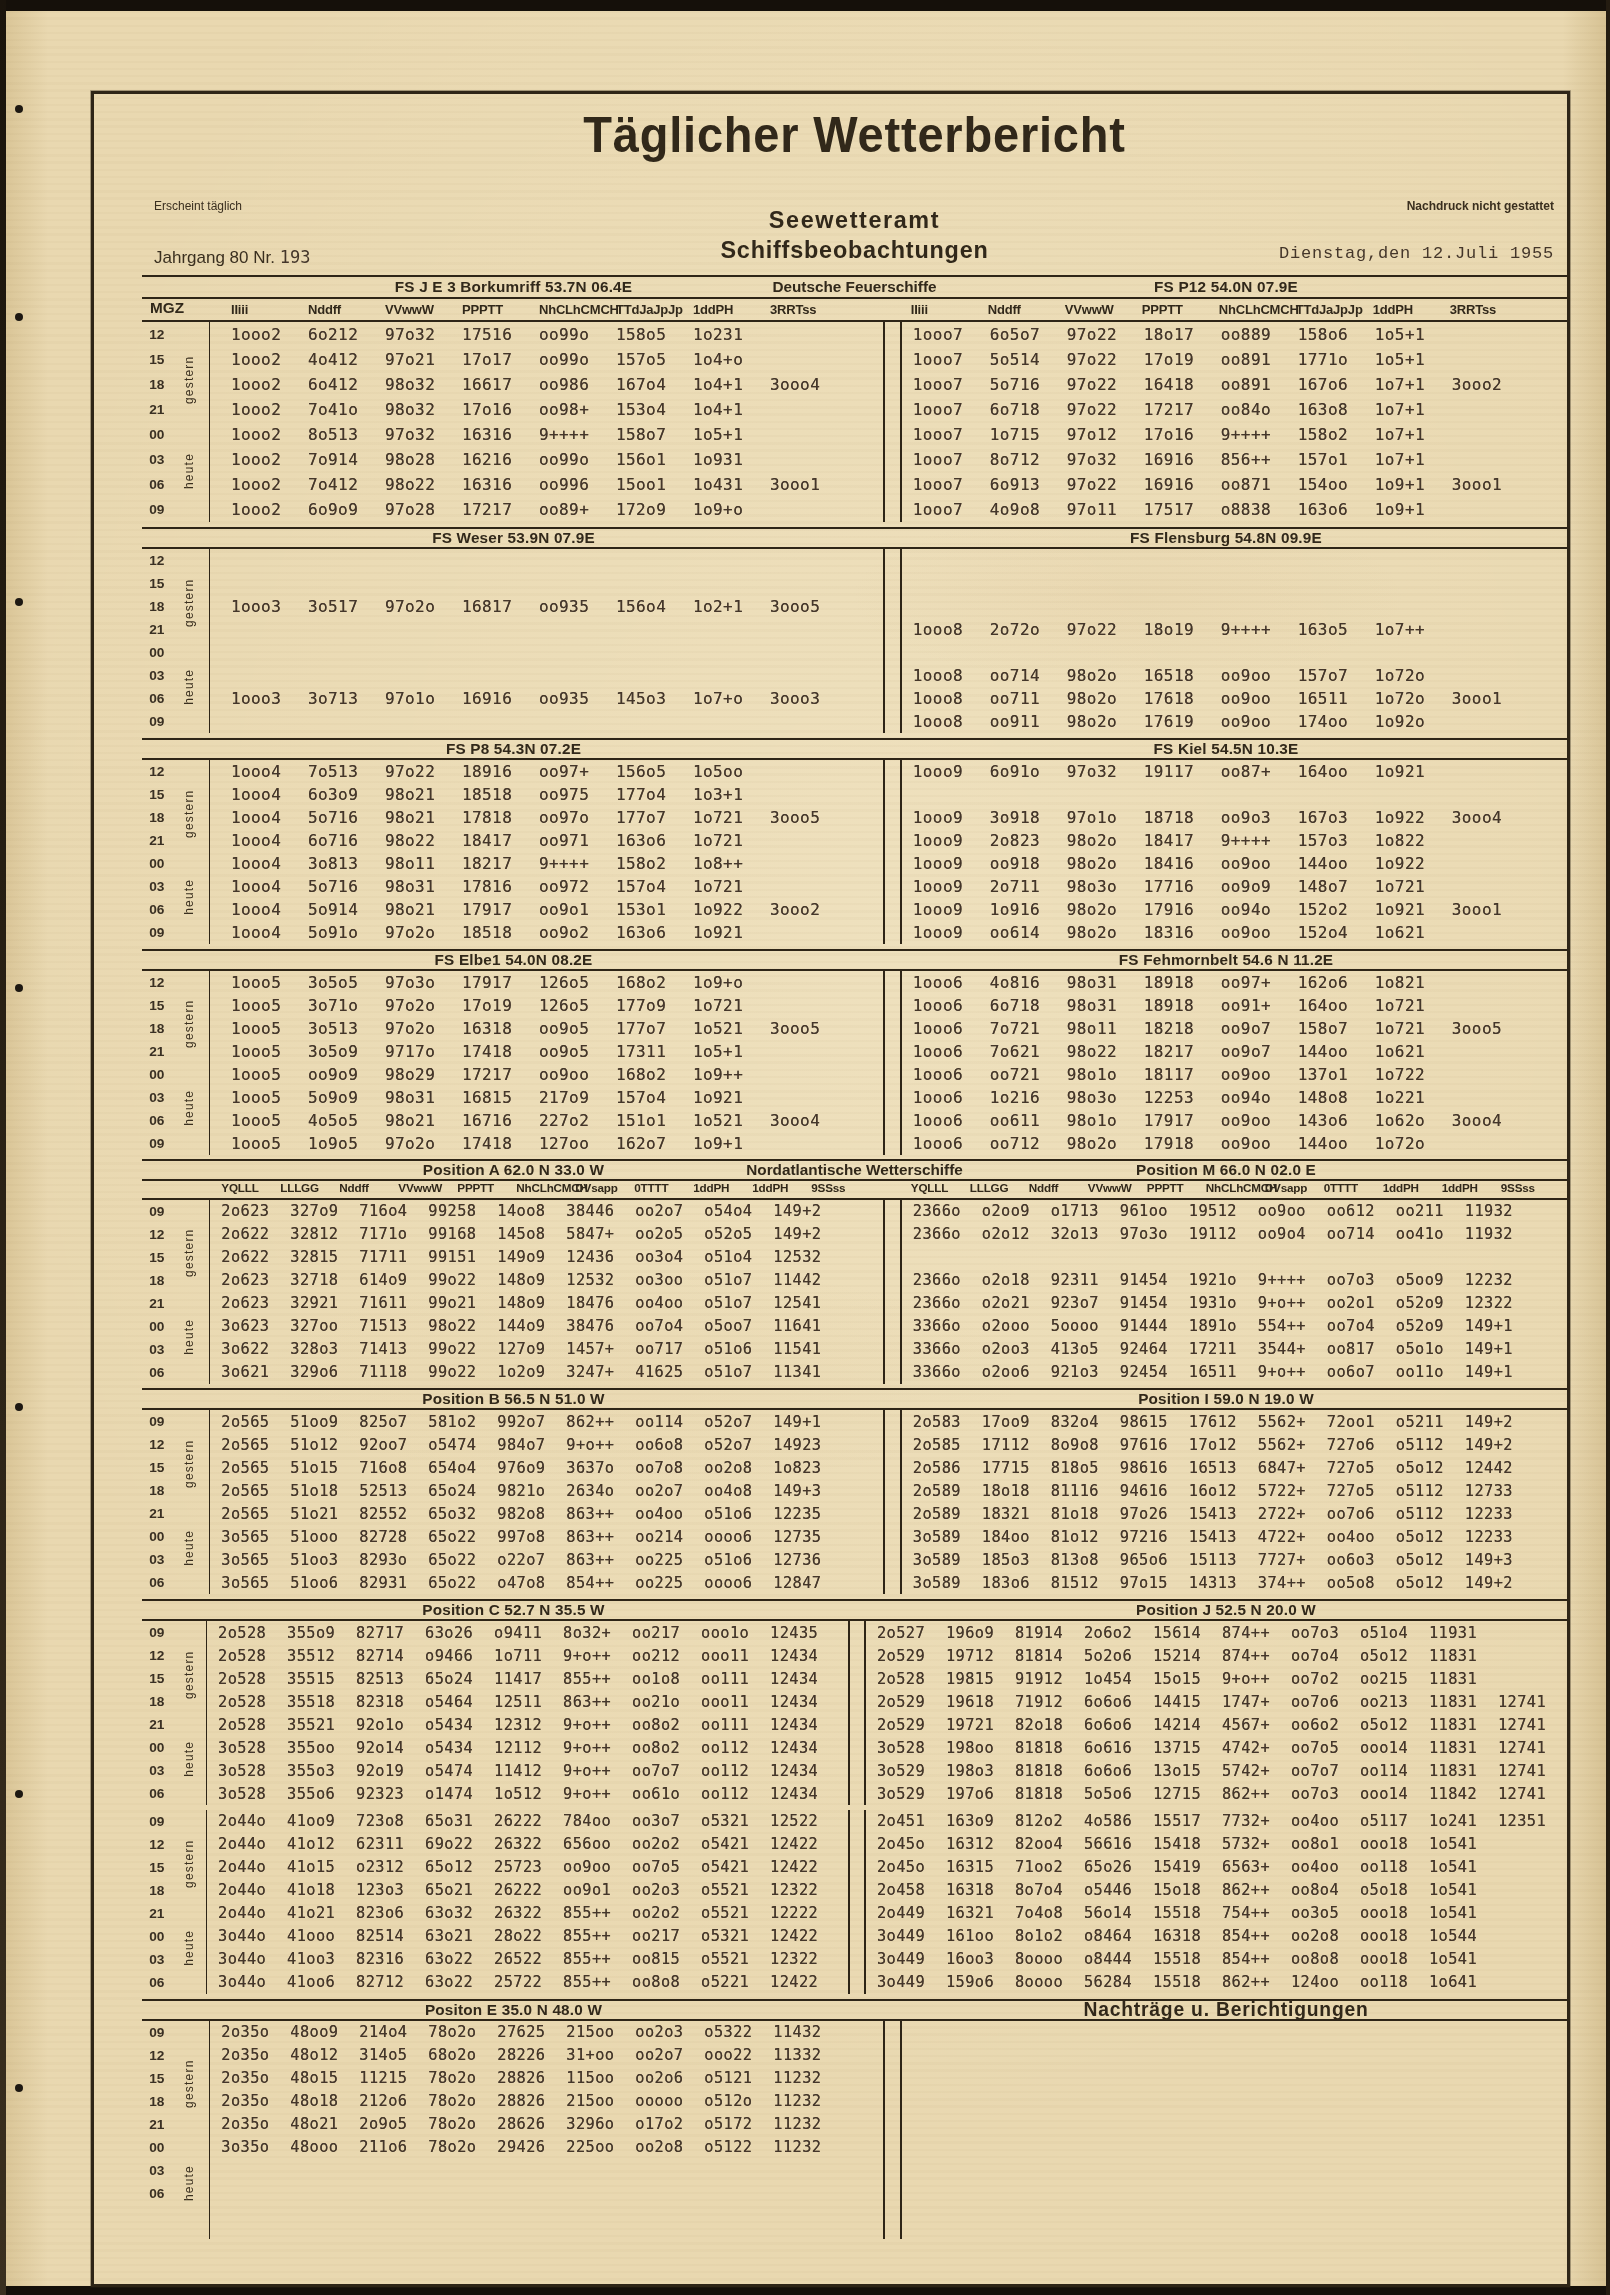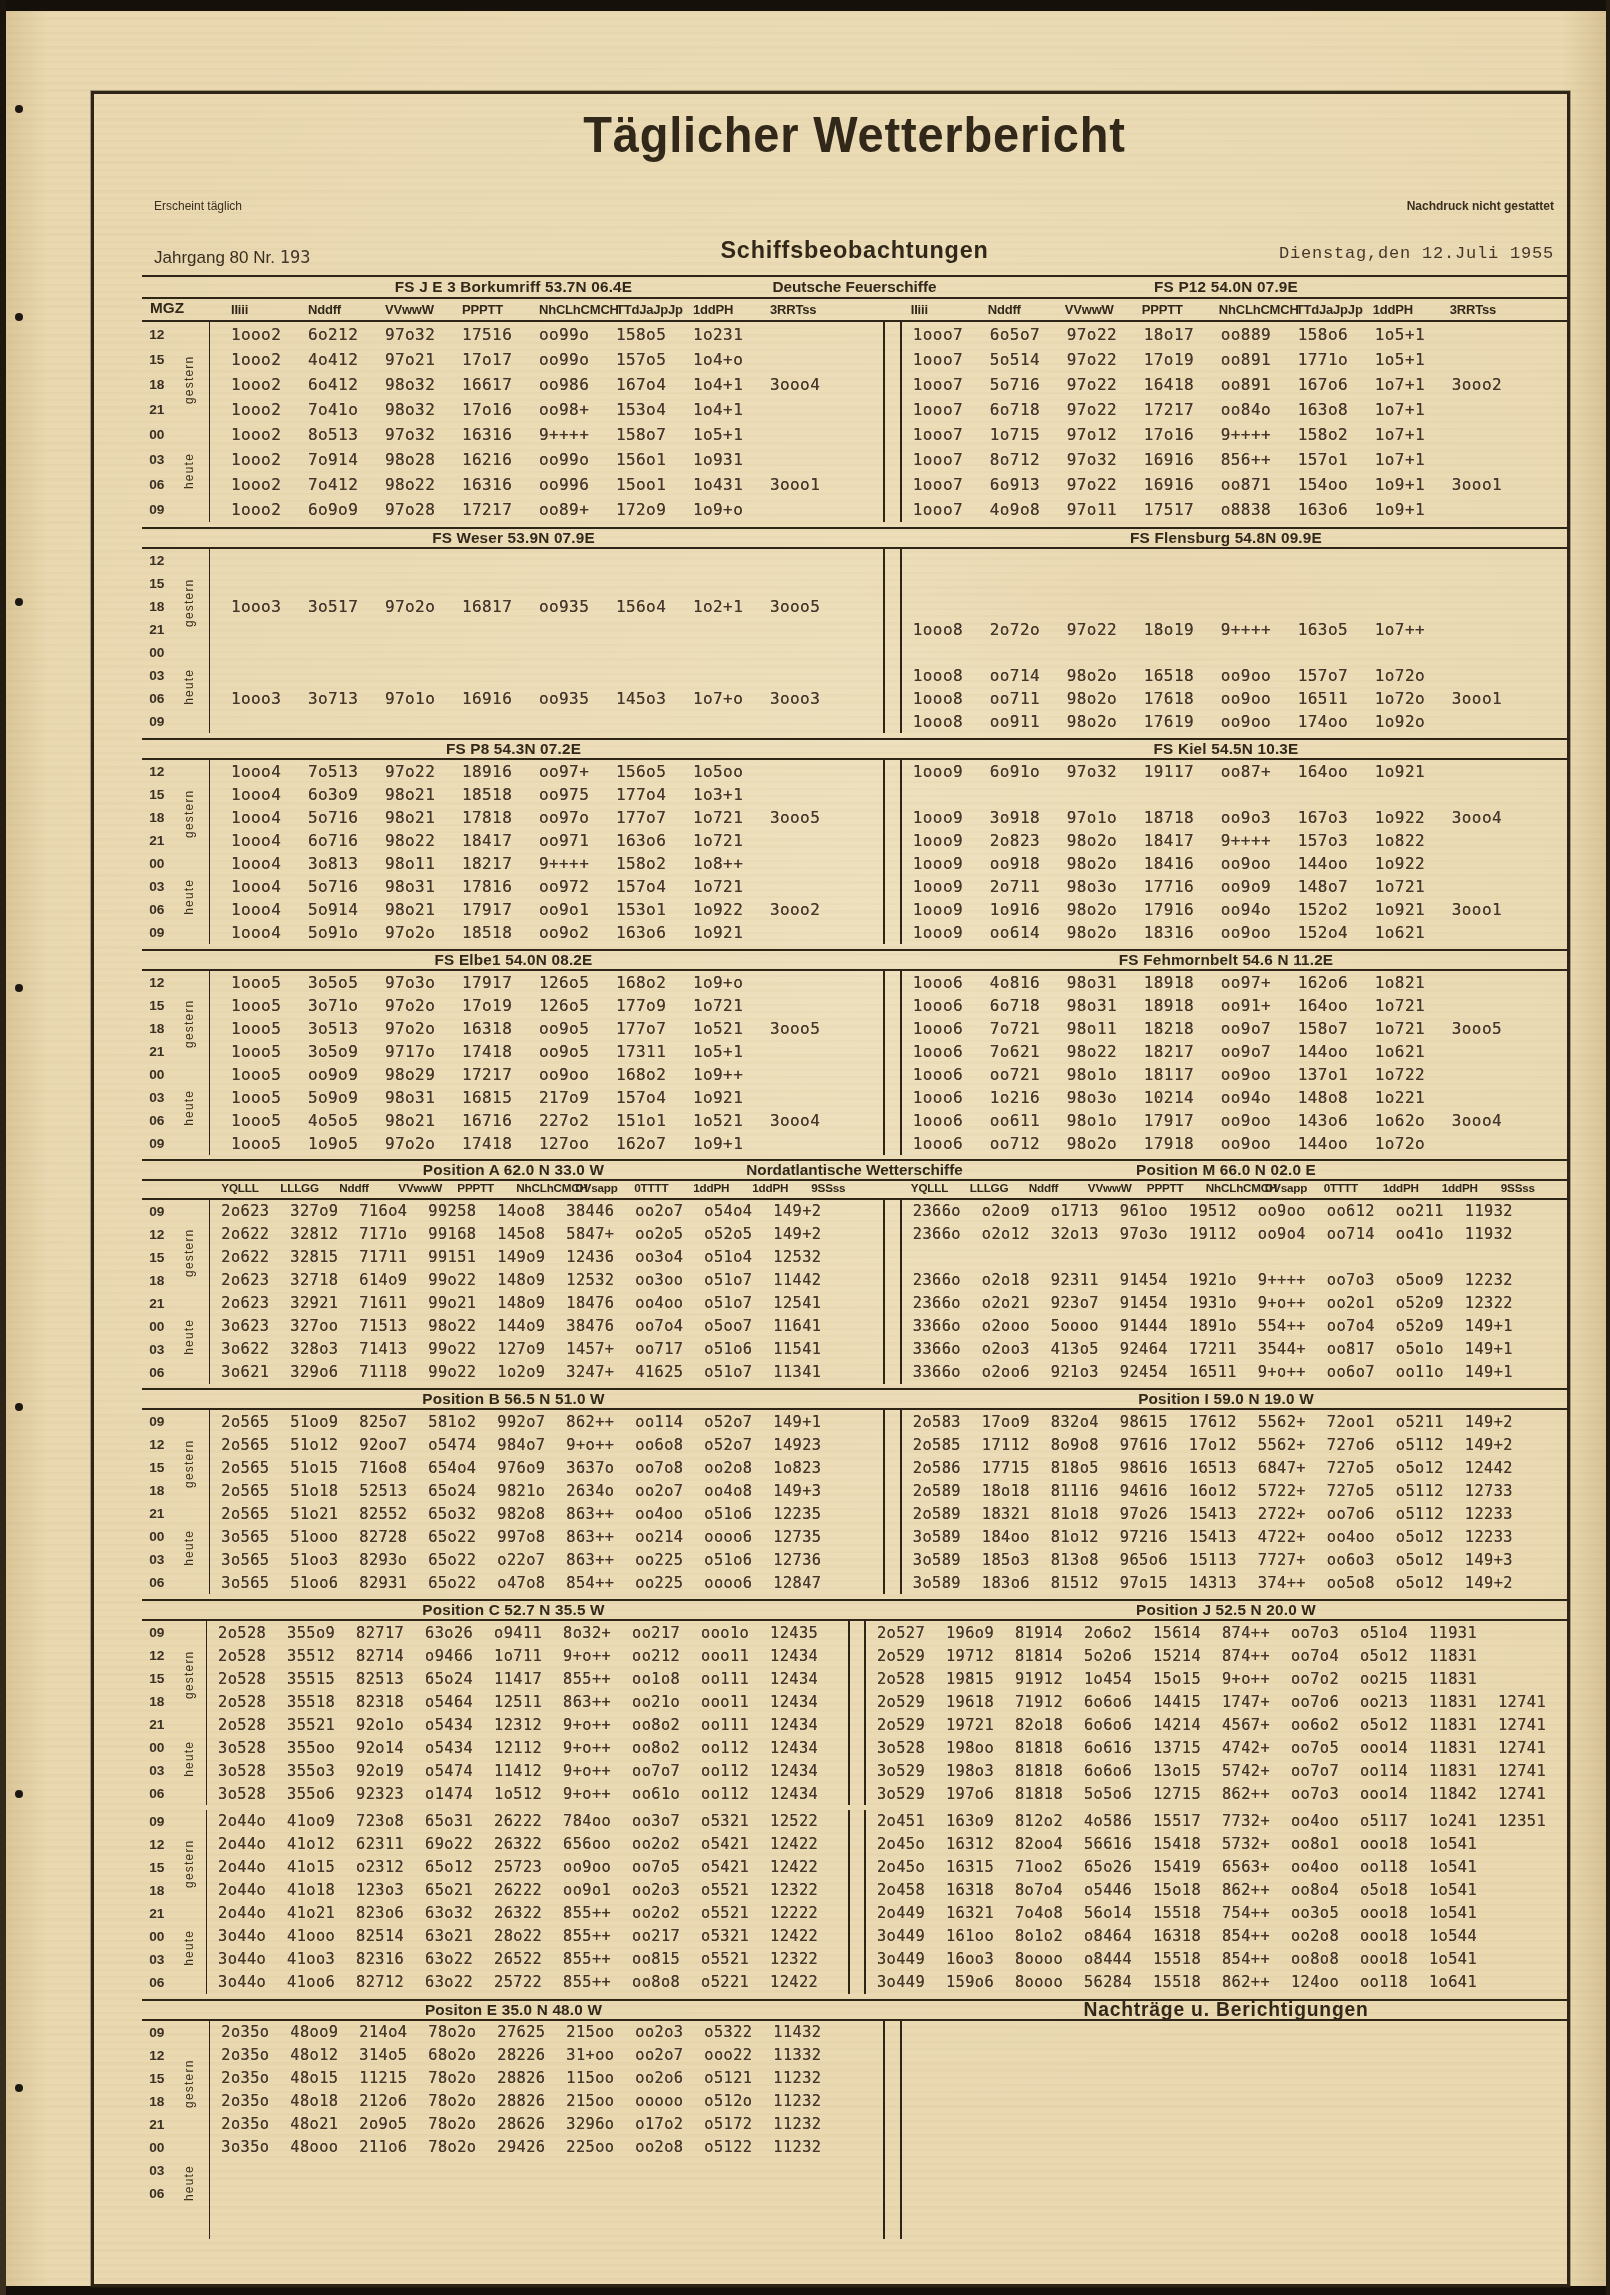--- a/index.html
+++ b/index.html
@@ -93,20 +93,21 @@
   <div class="mark" style="left:14.5px;top:313px"></div>
   <div class="mark" style="left:14.5px;top:598px"></div>
   <div class="mark" style="left:14.5px;top:984px"></div>
   <div class="mark" style="left:14.5px;top:1403px"></div>
   <div class="mark" style="left:14.5px;top:1790px"></div>
   <div class="mark" style="left:14.5px;top:2084px"></div>
 
   <div id="frame">
     <div id="masthead">
       <div class="ttl">Täglicher Wetterbericht</div>
+      <div class="sub2">Seewetteramt</div>
       <div class="sub3">Schiffsbeobachtungen</div>
       <div class="noteL">Erscheint täglich</div>
       <div class="noteR">Nachdruck nicht gestattet</div>
       <div class="issue">
         <span>Jahrgang 80 Nr.</span>
         <span class="tv">193</span>
       </div>
       <div class="dateline">Dienstag,den 12.Juli 1955</div>
     </div>
     <div id="sections">
@@ -704,21 +705,21 @@
                 <span class="grp">98o1o</span>
                 <span class="grp">18117</span>
                 <span class="grp">oo9oo</span>
                 <span class="grp">137o1</span>
                 <span class="grp">1o722</span>
               </div>
               <div class="drow" style="height: 23px;">
                 <span class="grp">1ooo6</span>
                 <span class="grp">1o216</span>
                 <span class="grp">98o3o</span>
-                <span class="grp">10214</span>
+                <span class="grp">12253</span>
                 <span class="grp">oo94o</span>
                 <span class="grp">148o8</span>
                 <span class="grp">1o221</span>
               </div>
               <div class="drow" style="height: 23px;">
                 <span class="grp">1ooo6</span>
                 <span class="grp">oo611</span>
                 <span class="grp">98o1o</span>
                 <span class="grp">17917</span>
                 <span class="grp">oo9oo</span>

